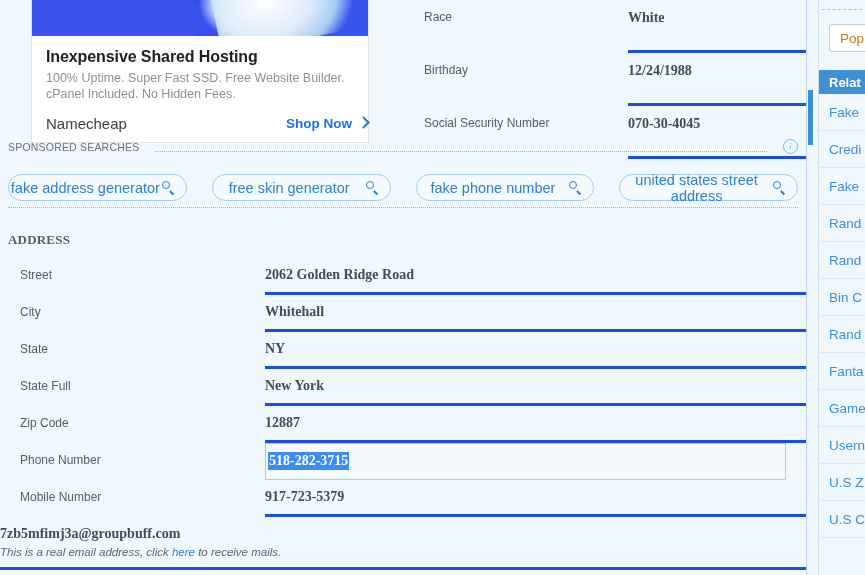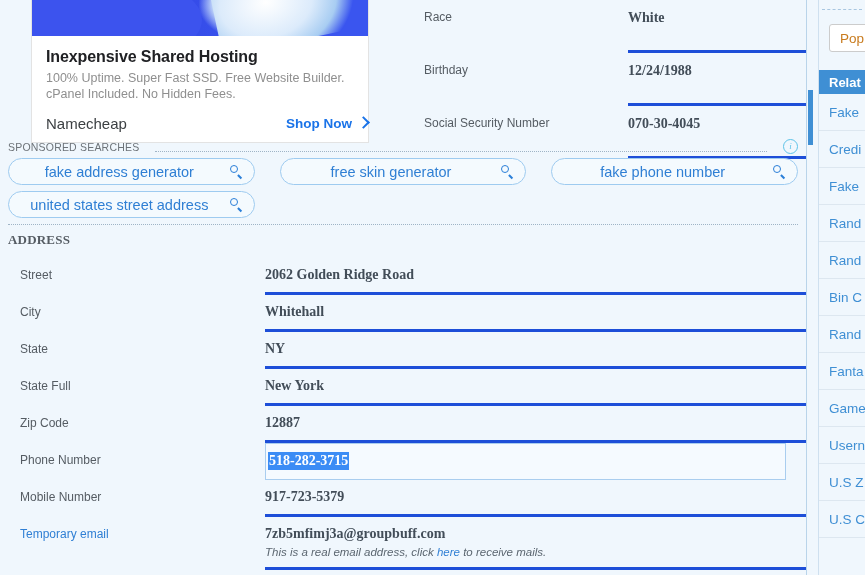--- a/index.html
+++ b/index.html
@@ -164,23 +164,23 @@
     font-family: "Liberation Serif", serif;
     font-style: italic;
     display: flex;
     align-items: center;
     justify-content: center;
     flex: none;
     line-height: 1;
   }
   .sp-grid {
     display: grid;
-    grid-template-columns: 1fr 1fr 1fr;
+    grid-template-columns: 1fr 1fr 1fr 1fr;
     gap: 6px 25px;
-    margin-top: 4px;
+    margin-top: 20px;
   }
   .sp-pill {
     border: 1px solid #9ecbf0;
     border-radius: 18px;
     height: 27px;
     background: #f4fafe;
     display: flex;
     align-items: center;
     padding: 0 11px 0 0;
     box-sizing: border-box;
@@ -445,21 +445,20 @@
           <span class="sel">518-282-3715</span>
         </div>
       </div>
 
       <div class="drow">
         <div class="dlabel">Mobile Number</div>
         <div class="dvalue">917-723-5379</div>
       </div>
 
       <div class="drow">
-        <div class="dlabel dlabel-link">Temporary email</div>
         <div class="dvalue">
           <span>7zb5mfimj3a@groupbuff.com</span>
           <div class="email-sub">
             <span>This is a real email address, click </span><a href="#">here</a><span> to receive mails.</span>
           </div>
         </div>
       </div>
     </div>
 
   </div>

